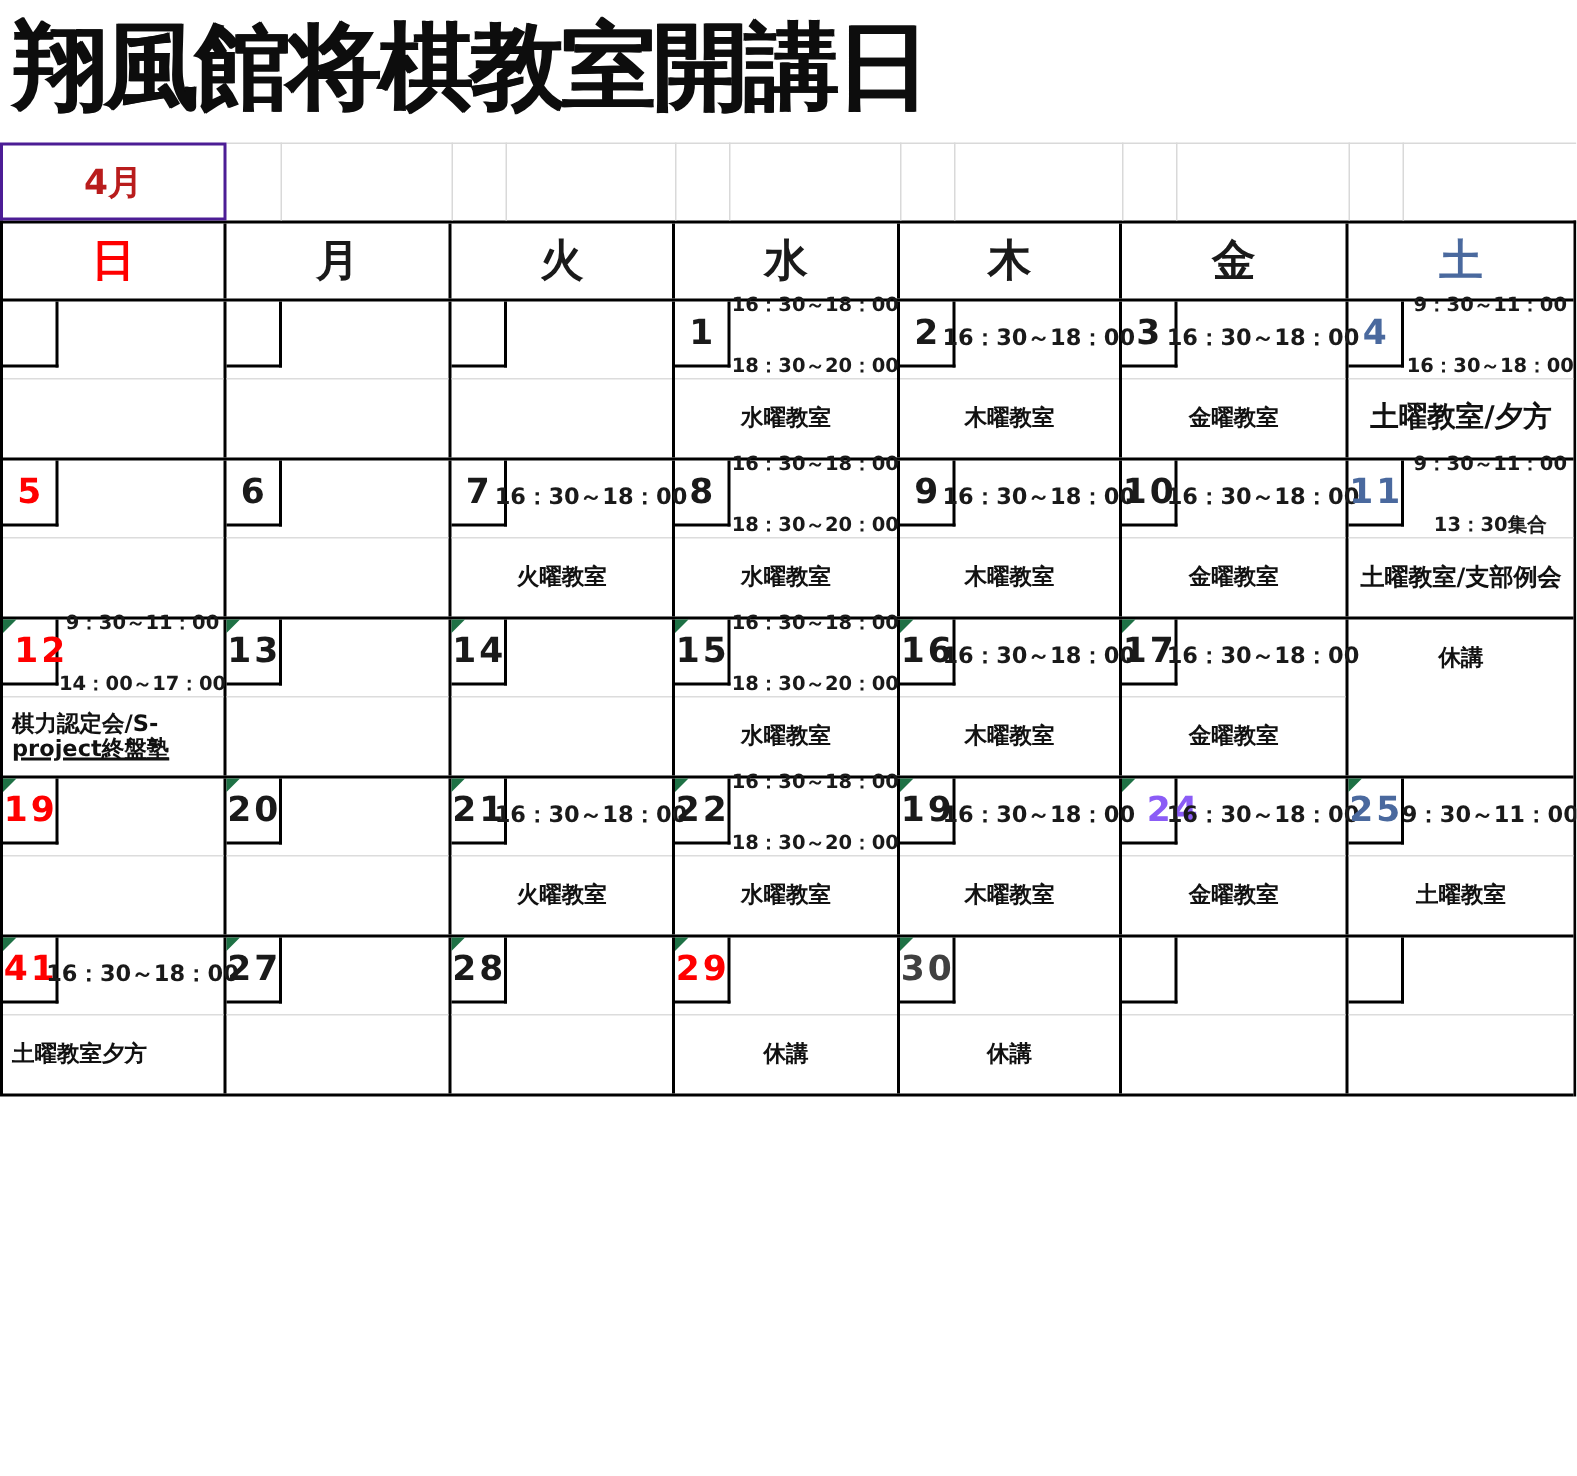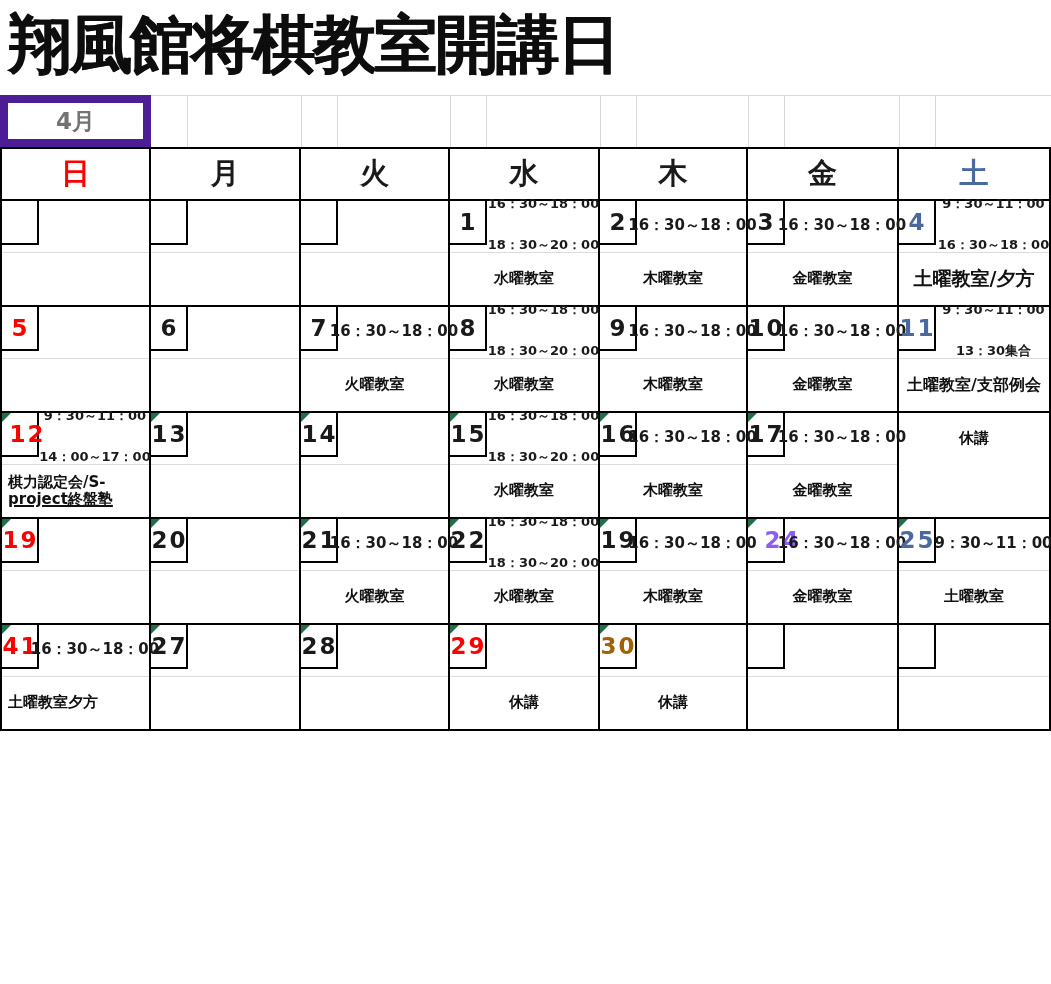--- a/index.html
+++ b/index.html
@@ -11,22 +11,22 @@
     height:95px; padding:6px 0 0 8px;
     font-size:63px; font-weight:bold; letter-spacing:-2px; color:#0d0d0d;
     white-space:nowrap; line-height:1.25;
     text-shadow:1px 0 0 #0d0d0d;
   }
 
   
   .month-row { position:relative; height:52px; }
   .month-cell {
     position:absolute; left:0; top:0; width:151px; height:52px;
-    border:8px solid #4c1d95; display:flex; align-items:center; justify-content:center;
-    font-size:23px; font-weight:bold; color:#737373;
+    border:2px solid #4c1d95; display:flex; align-items:center; justify-content:center;
+    font-size:23px; font-weight:bold; color:#b91c1c;
   }
   .month-gridline-h { position:absolute; left:151px; right:0; top:0; height:1px; background:#d9d9d9; }
   .month-gridline-v { position:absolute; top:0; height:52px; width:1px; background:#d9d9d9; }
 
   
   .cal-table { border:2px solid #000; border-bottom:none; width:1051px; }
   .grid-row { display:grid; grid-template-columns:149px 150px 149px 150px 148px 151px 150px; }
 
   .header-row { height:52px; border-bottom:2px solid #000; }
   .hcell {
@@ -501,21 +501,21 @@
               </div>
             </div>
             <div class="labels-part">
               <div class="class-label">休講</div>
             </div>
           </div>
           <div class="cell">
             <div class="dates-part">
               <div class="marker"></div>
               <div class="date-box">
-                <span class="date-num" style="color: #a16207;">30</span>
+                <span class="date-num" style="color: #404040;">30</span>
               </div>
             </div>
             <div class="labels-part">
               <div class="class-label">休講</div>
             </div>
           </div>
           <div class="cell">
             <div class="dates-part">
               <div class="date-box">
                 <span class="date-num" style="color: rgb(26, 26, 26);"></span>

